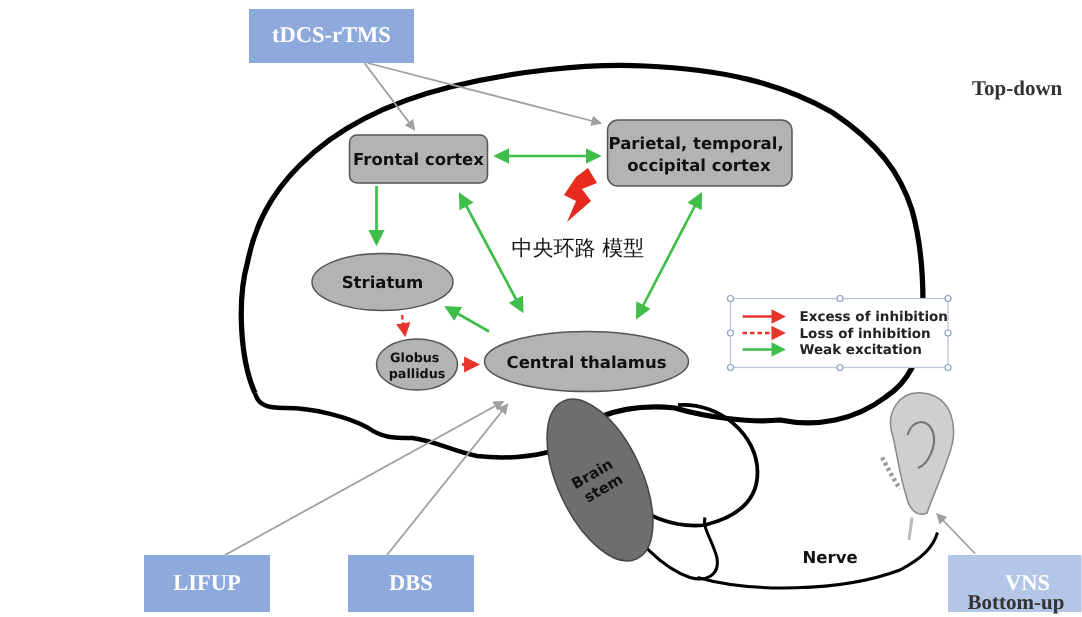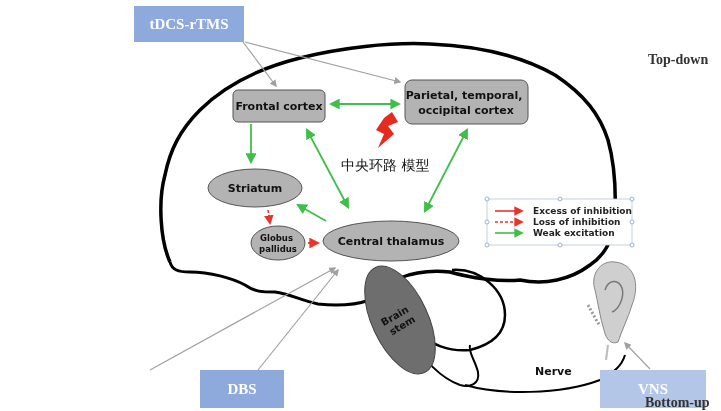--- a/index.html
+++ b/index.html
@@ -1,19 +1,19 @@
 <!DOCTYPE html>
 <html><head>
   <meta charset="utf-8">
   <style>
     html, body { margin: 0; padding: 0; background: #ffffff; }
     body { width: 721px; height: 411px; position: relative; overflow: hidden; font-family: "DejaVu Sans", sans-serif; }
     #stage { position: absolute; left: 0; top: 0; width: 721px; height: 411px; }
     .mod-box { position: absolute; display: flex; align-items: center; justify-content: center;
-      font-family: "Liberation Serif", serif; font-weight: bold; color: #ffffff; font-size: 15px; }
+      font-family: "Liberation Serif", serif; font-weight: bold; color: #ffffff; font-size: 15px; margin-left: 32px; }
     .dir-label { position: absolute; font-family: "Liberation Serif", serif; font-weight: bold; color: #333; font-size: 14px; margin-top: 32px; }
     .node-text { font-family: "DejaVu Sans", sans-serif; font-weight: bold; fill: #111; }
     .legend-text { font-family: "DejaVu Sans", sans-serif; font-weight: bold; fill: #222; font-size: 9px; }
   </style>
 </head>
 <body>
 
 <div id="stage">
   <svg width="721" height="411" viewBox="0 0 721 411" xmlns="http://www.w3.org/2000/svg">
     <defs>
@@ -109,20 +109,23 @@
     <line x1="245" y1="42" x2="400" y2="82" stroke="#a0a0a0" stroke-width="1.2" marker-end="url(#agr)"></line>
     <line x1="150" y1="370" x2="335" y2="268" stroke="#a0a0a0" stroke-width="1.2" marker-end="url(#agr)"></line>
     <line x1="258" y1="370" x2="338" y2="270" stroke="#a0a0a0" stroke-width="1.2" marker-end="url(#agr)"></line>
     <line x1="650" y1="369" x2="625" y2="343" stroke="#a0a0a0" stroke-width="1.2" marker-end="url(#agr)"></line>
   </svg>
 
   
   <div class="mod-box" style="left:134px; top:6px; width:110px; height:36px; background:#8ea9db;">
     <span>tDCS-rTMS</span>
   </div>
+  <div class="mod-box" style="left:64px; top:370px; width:84px; height:38px; background:#8ea9db;">
+    <span>LIFUP</span>
+  </div>
   <div class="mod-box" style="left:200px; top:370px; width:84px; height:38px; background:#8ea9db;">
     <span>DBS</span>
   </div>
   <div class="mod-box" style="left:600px; top:370px; width:106px; height:38px; background:#b4c6e7;">
     <span>VNS</span>
   </div>
 
   
   <div class="dir-label" style="left:648px; top:20px;">Top-down</div>
   <div class="dir-label" style="left:645px; top:363px;">Bottom-up</div>

